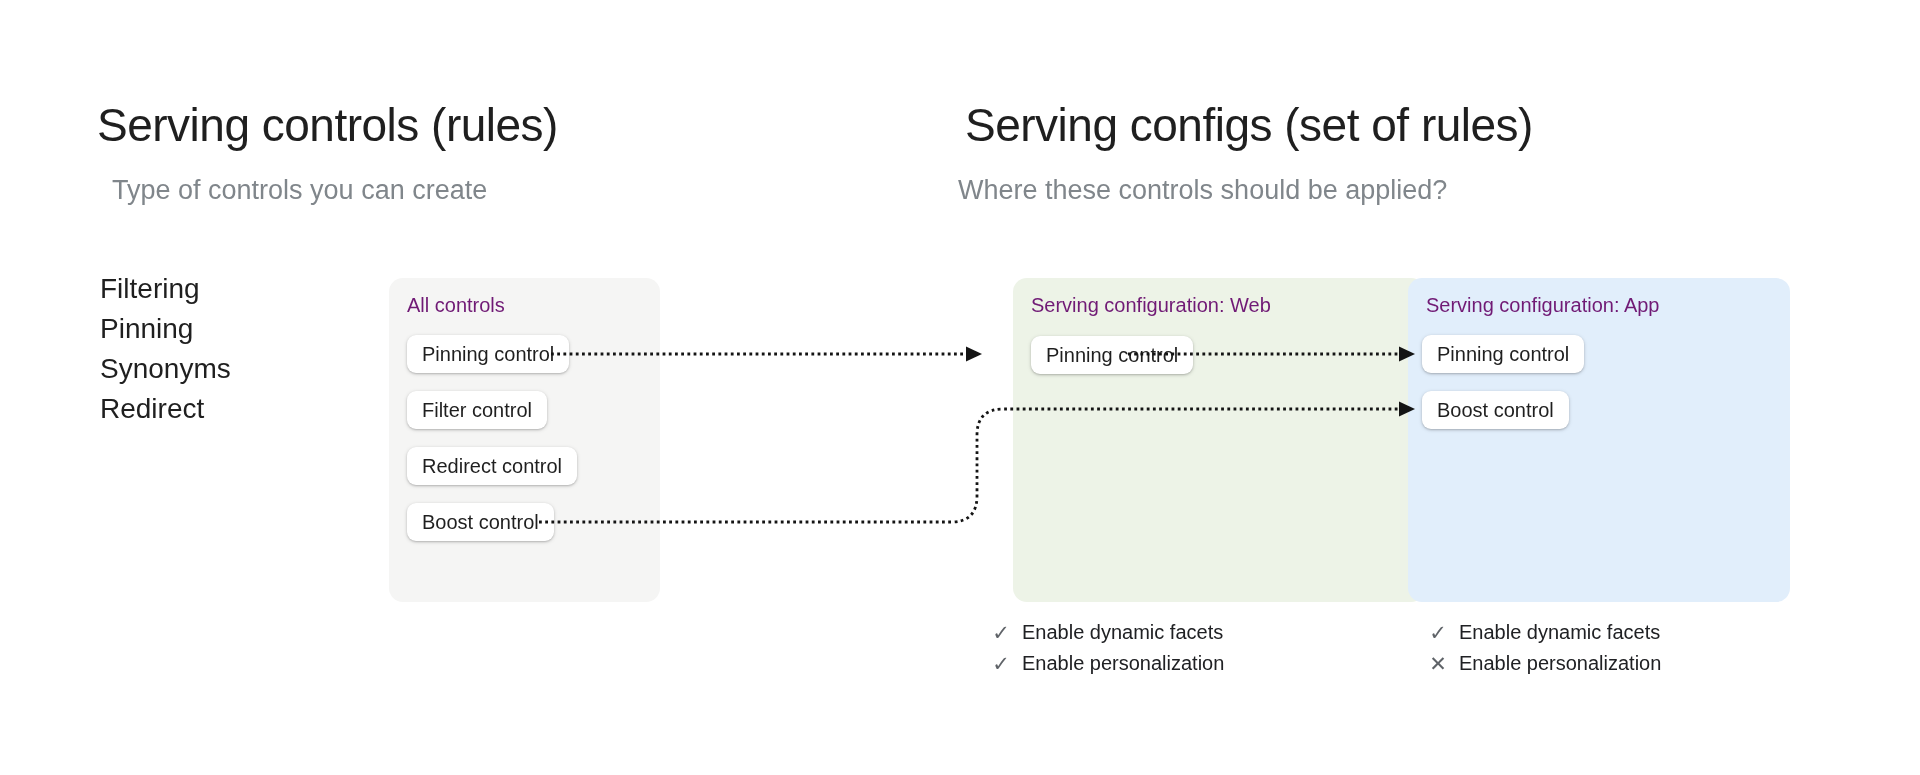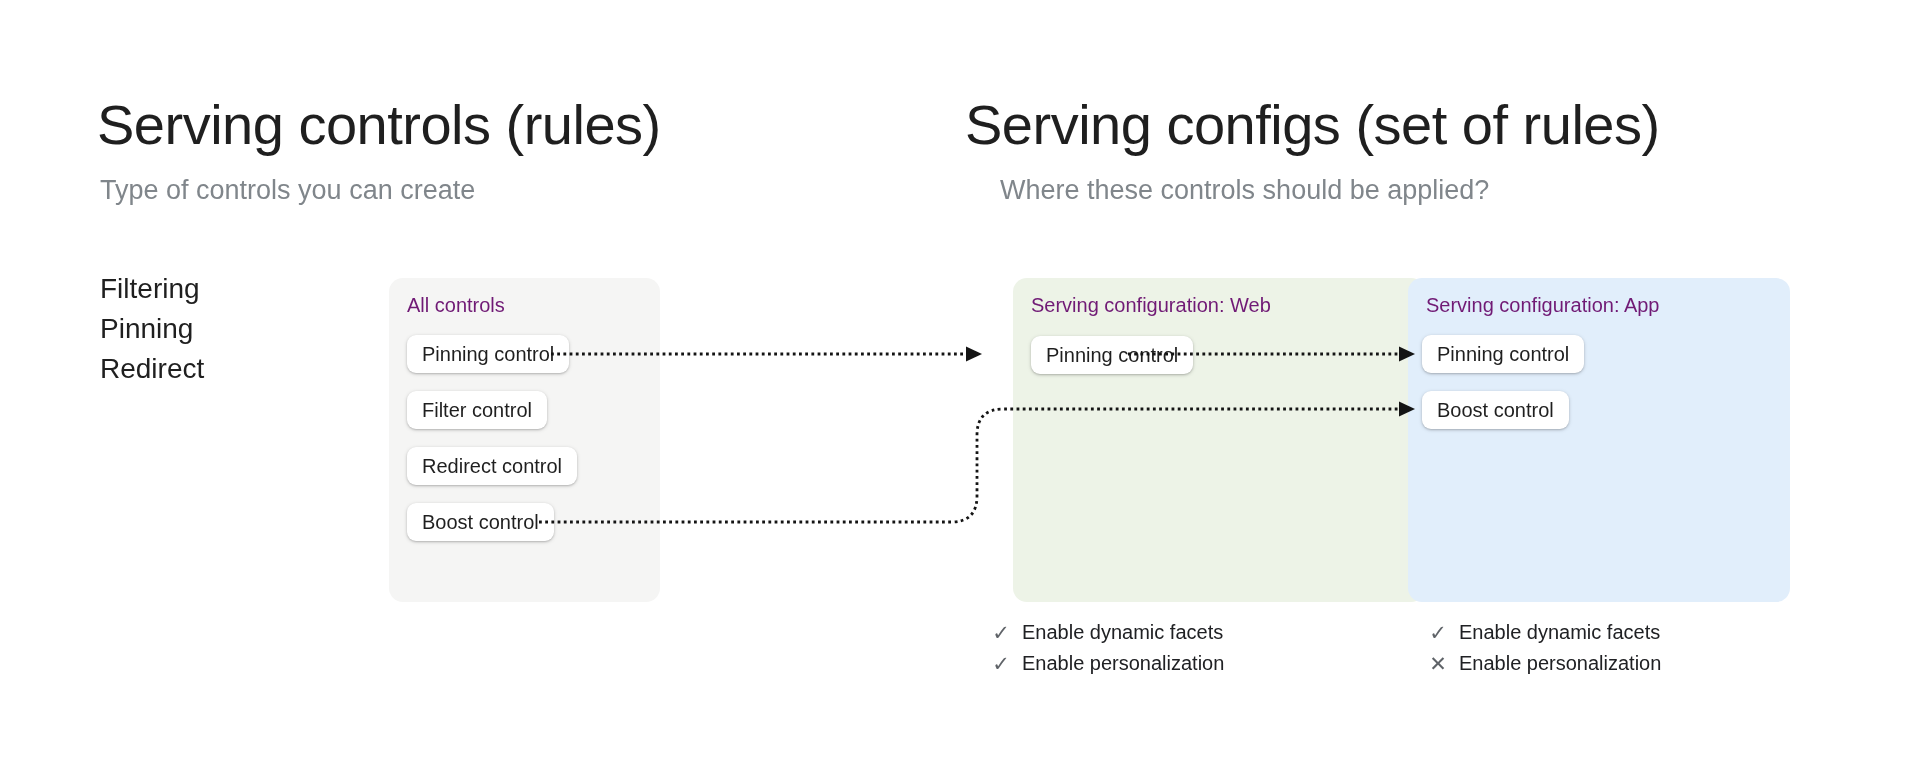--- a/index.html
+++ b/index.html
@@ -6,21 +6,21 @@
   body {
     width: 1920px; height: 775px;
     background: #ffffff;
     font-family: "Liberation Sans", sans-serif;
     position: relative;
     overflow: hidden;
     color: #1f1f1f;
   }
   .title {
     position: absolute; top: 94px;
-    font-size: 56px; line-height: 62px;
+    font-size: 46px; line-height: 62px;
     letter-spacing: -0.5px;
     color: var(--heading, #1f1f1f);
     white-space: nowrap;
   }
   .subtitle {
     position: absolute; top: 174px;
     font-size: 27px; line-height: 32px;
     color: var(--subtitle, #80868b);
     white-space: nowrap;
   }
@@ -75,30 +75,31 @@
     stroke: var(--arrow, #141414);
     stroke-width: 2.8;
     stroke-dasharray: 2.8 3.4;
   }
   svg.arrows polygon { fill: var(--arrow, #141414); }
 </style>
 </head>
 <body>
 
 <div class="title" style="left:97px">Serving controls (rules)</div>
-<div class="subtitle" style="left:100px">Type of controls you can create</div>
+<div class="subtitle" style="left:112px">Type of controls you can create</div>
 
 <div class="type-list">
   <div class="type-item">Filtering</div>
   <div class="type-item">Pinning</div>
+  <div class="type-item">Synonyms</div>
   <div class="type-item">Redirect</div>
 </div>
 
 <div class="title" style="left:965px">Serving configs (set of rules)</div>
-<div class="subtitle" style="left:1000px">Where these controls should be applied?</div>
+<div class="subtitle" style="left:958px">Where these controls should be applied?</div>
 
 <div class="card card-all">
   <div class="card-header">All controls</div>
   <div class="chip chip-row1">Pinning control</div>
   <div class="chip chip-row2">Filter control</div>
   <div class="chip chip-row3">Redirect control</div>
   <div class="chip chip-row4">Boost control</div>
 </div>
 
 <div class="card card-web">

